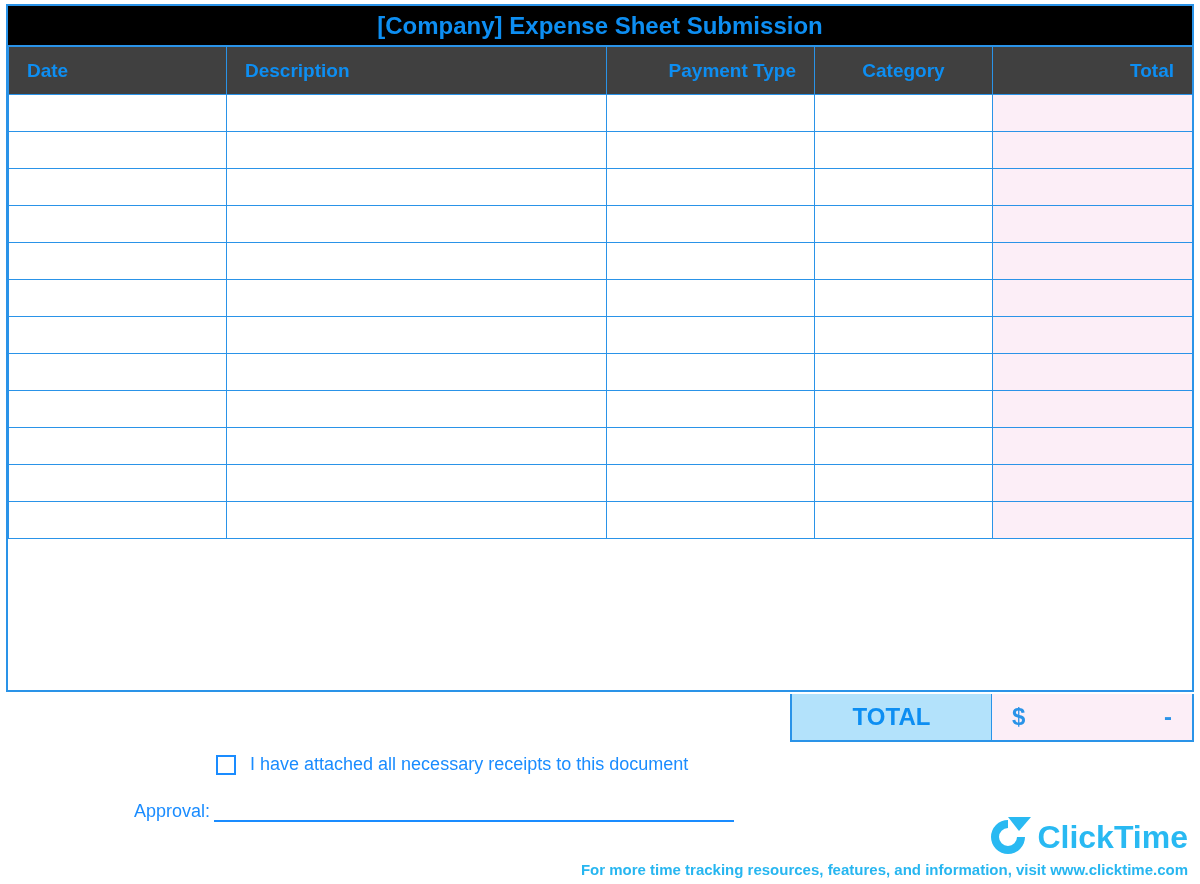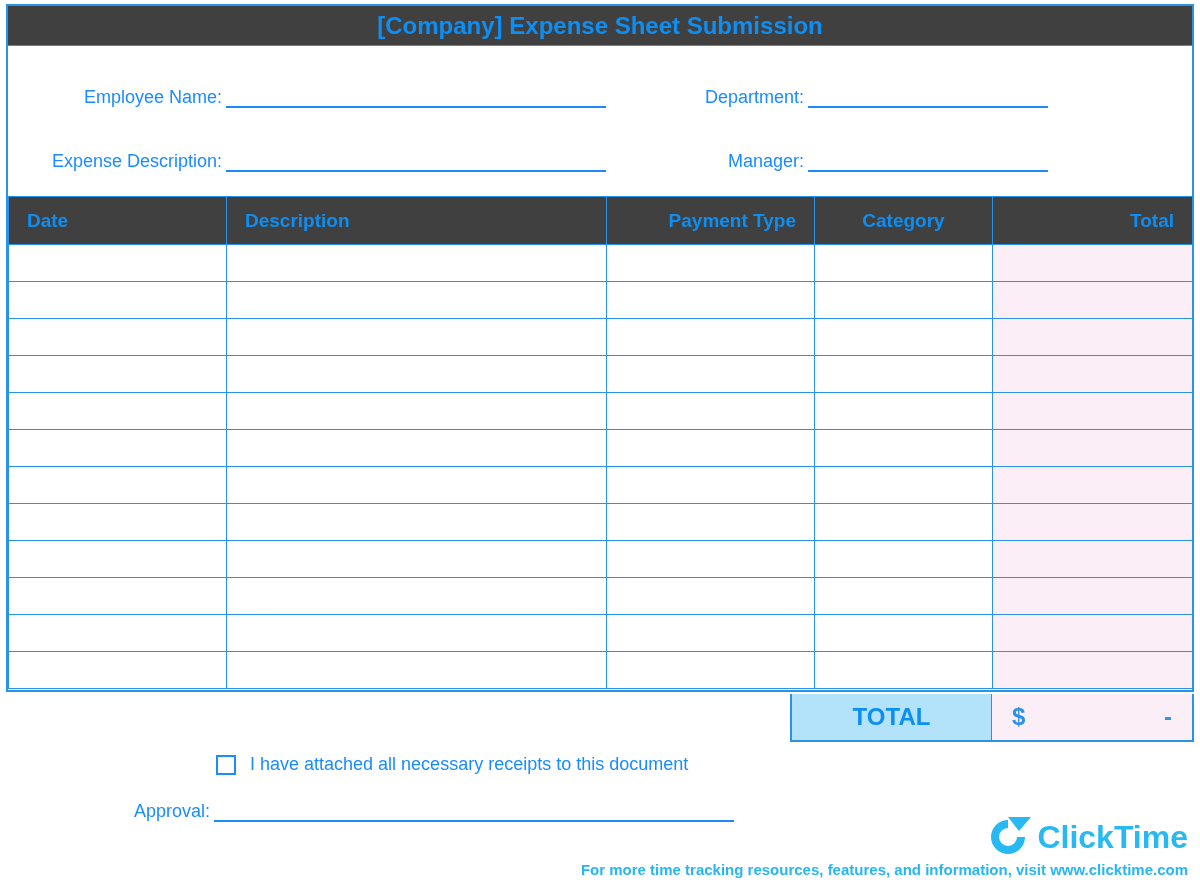--- a/index.html
+++ b/index.html
@@ -12,21 +12,21 @@
     color: #1a8cff;
   }
   .sheet {
     border: 2px solid #2a93e8;
     width: 1188px;
     height: 688px;
     margin: 4px 6px 0 6px;
     position: relative;
   }
   .title-bar {
-    background: #404040;
+    background: #000000;
     height: 40px;
     display: flex;
     align-items: center;
     justify-content: center;
     font-size: 24px;
     font-weight: bold;
     color: #0d8ef2;
     border-bottom: 1px solid #2a93e8;
   }
   .field-area {
@@ -157,43 +157,20 @@
   .branding .line1 { font-size: 15px; font-weight: bold; margin-top: 2px; }
   .branding .line2 { font-size: 15px; font-weight: bold; margin-top: 2px; margin-left: 16px; }
 </style>
 </head>
 <body>
 
 <div class="sheet">
 
   <div class="title-bar">[Company] Expense Sheet Submission</div>
 
-  <div class="field-area">
-
-    <div class="field-row" style="top:40px; left:40px;">
-      <div class="field-label" style="width:178px;">Employee Name:</div>
-      <div class="field-line" style="width:380px;"></div>
-    </div>
-
-    <div class="field-row" style="top:40px; left:648px;">
-      <div class="field-label" style="width:152px;">Department:</div>
-      <div class="field-line" style="width:240px;"></div>
-    </div>
-
-    <div class="field-row" style="top:104px; left:22px;">
-      <div class="field-label" style="width:196px;">Expense Description:</div>
-      <div class="field-line" style="width:380px;"></div>
-    </div>
-
-    <div class="field-row" style="top:104px; left:648px;">
-      <div class="field-label" style="width:152px;">Manager:</div>
-      <div class="field-line" style="width:240px;"></div>
-    </div>
-
-  </div>
 
   <table class="expense">
     <thead>
       <tr>
         <th class="date">Date</th>
         <th class="desc">Description</th>
         <th class="pay">Payment Type</th>
         <th class="cat">Category</th>
         <th class="total">Total</th>
       </tr>

